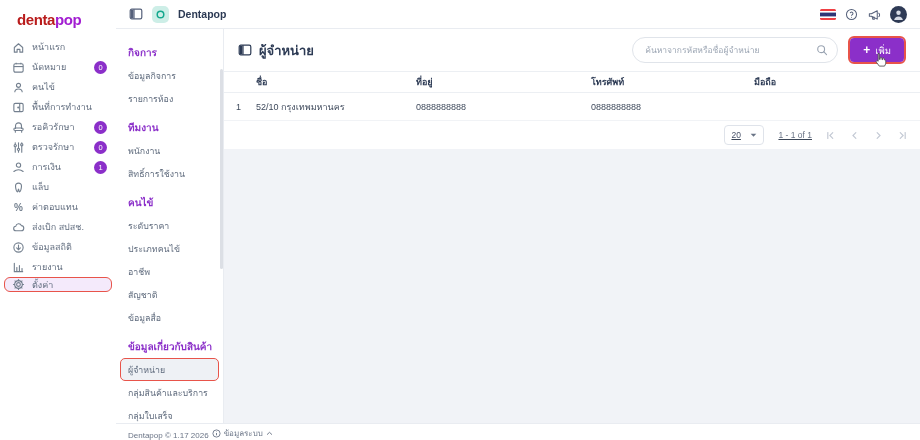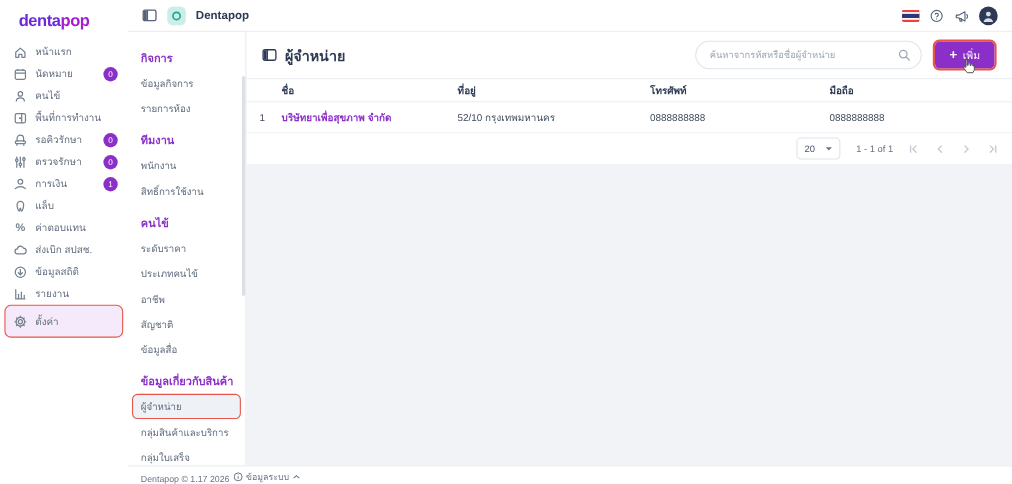--- a/index.html
+++ b/index.html
@@ -7,30 +7,30 @@
   body {
     width:920px; height:440px; overflow:hidden;
     font-family:"Liberation Sans","DejaVu Sans",sans-serif;
     color:#3c4758; background:#fff;
   }
   .app { position:relative; width:920px; height:440px; display:flex; }
 
   
   .sidebar { flex:0 0 116px; width:116px; background:#fff; z-index:2; }
   .logo { padding:11px 0 9px 17px; font-size:15px; font-weight:bold; letter-spacing:-0.4px; }
-  .logo .denta { color:#6d28d9; }
+  .logo .denta { color:#b91c1c; }
   .logo .pop   { color:#a21ed1;text-align:right; }
   .nav-item { display:flex; align-items:center; gap:7px; height:20px; padding:0 9px 0 12px;
               font-size:9px; color:#5f6b7d; cursor:pointer; white-space:nowrap; }
   .nav-item svg { flex:0 0 13px; }
   .nav-item .pct { width:13px; text-align:center; font-size:10px; color:#74808f; font-weight:bold; }
   .badge { margin-left:auto; min-width:13px; height:13px; border-radius:7px; background:#8b2fc9;
            color:#fff; font-size:7.5px; display:flex; align-items:center; justify-content:center; padding:0 3px; }
   .nav-item.annotated { background:#f4eafb; border:1.5px solid #e8544a; border-radius:6px;
-                        margin:0 4px; padding:0 5px 0 7px; height:30px; }
+                        margin:0 4px; padding:0 5px 0 7px; height:15px; }
 
   
   .right { flex:1; display:flex; flex-direction:column; min-width:0; }
   .topbar { height:29px; flex:0 0 29px; border-bottom:1px solid #e9ecf1; background:#fff;
             display:flex; align-items:center; gap:9px; padding:0 13px; }
   .topbar .spacer { flex:1; }
   .app-chip { width:17px; height:17px; border-radius:5px; background:#cdeee7;
               display:flex; align-items:center; justify-content:center; }
   .app-name { font-size:10.5px; font-weight:bold; color:#2c3a54; }
   .tb-icon { display:flex; align-items:center; cursor:pointer; }
@@ -69,21 +69,21 @@
   .add-btn .plus { font-size:12px; line-height:1; font-weight:bold; }
   .cursor-hand { position:absolute; left:50%; top:14px; margin-left:-4px; z-index:5; }
 
   .thead, .trow { display:grid; grid-template-columns:20px 160px 175px 163px 1fr;
                   align-items:center; padding:0 12px; }
   .thead { height:22px; border-top:1px solid #eceff3; border-bottom:1px solid #eceff3;
            font-size:9px; font-weight:bold; color:#2c3a54; }
   .trow { height:28px; font-size:9px; color:#3f4a5c; border-bottom:1px solid #f1f3f6; }
   .trow .link { color:#8b2fc9; font-weight:bold; cursor:pointer; }
   .pagerow { height:28px; display:flex; align-items:center; justify-content:flex-end;
-             gap:14px; padding:0 13px; }
+             gap:14px; padding:0 13px;text-decoration:underline; }
   .pagesize { width:40px; height:20px; border:1px solid #dfe3ea; border-radius:4px;
               display:flex; align-items:center; justify-content:space-between;
               padding:0 6px; font-size:8.5px; color:#49536a; cursor:pointer; background:#fff; }
   .range { font-size:8.5px; color:#6a7486; }
   .pager { display:flex; align-items:center; gap:15px; }
   .pager .pg { display:flex; align-items:center; cursor:default; }
   .gray-fill { flex:1; }
 
   
   .footer { position:absolute; left:116px; right:0; bottom:0; height:17px; background:#fff;
@@ -318,21 +318,20 @@
           <div class="thead">
             <span></span>
             <span>ชื่อ</span>
             <span>ที่อยู่</span>
             <span>โทรศัพท์</span>
             <span>มือถือ</span>
           </div>
 
           <div class="trow">
             <span>1</span>
-            <span class="link">บริษัทยาเพื่อสุขภาพ จำกัด</span>
             <span>52/10 กรุงเทพมหานคร</span>
             <span>0888888888</span>
             <span>0888888888</span>
           </div>
 
           <div class="pagerow">
             <div class="pagesize">
               <span>20</span>
               <svg width="7" height="5" viewBox="0 0 8 6">
                   <path d="M0.6 1 4 4.6 7.4 1z" fill="#6a7486"></path>

